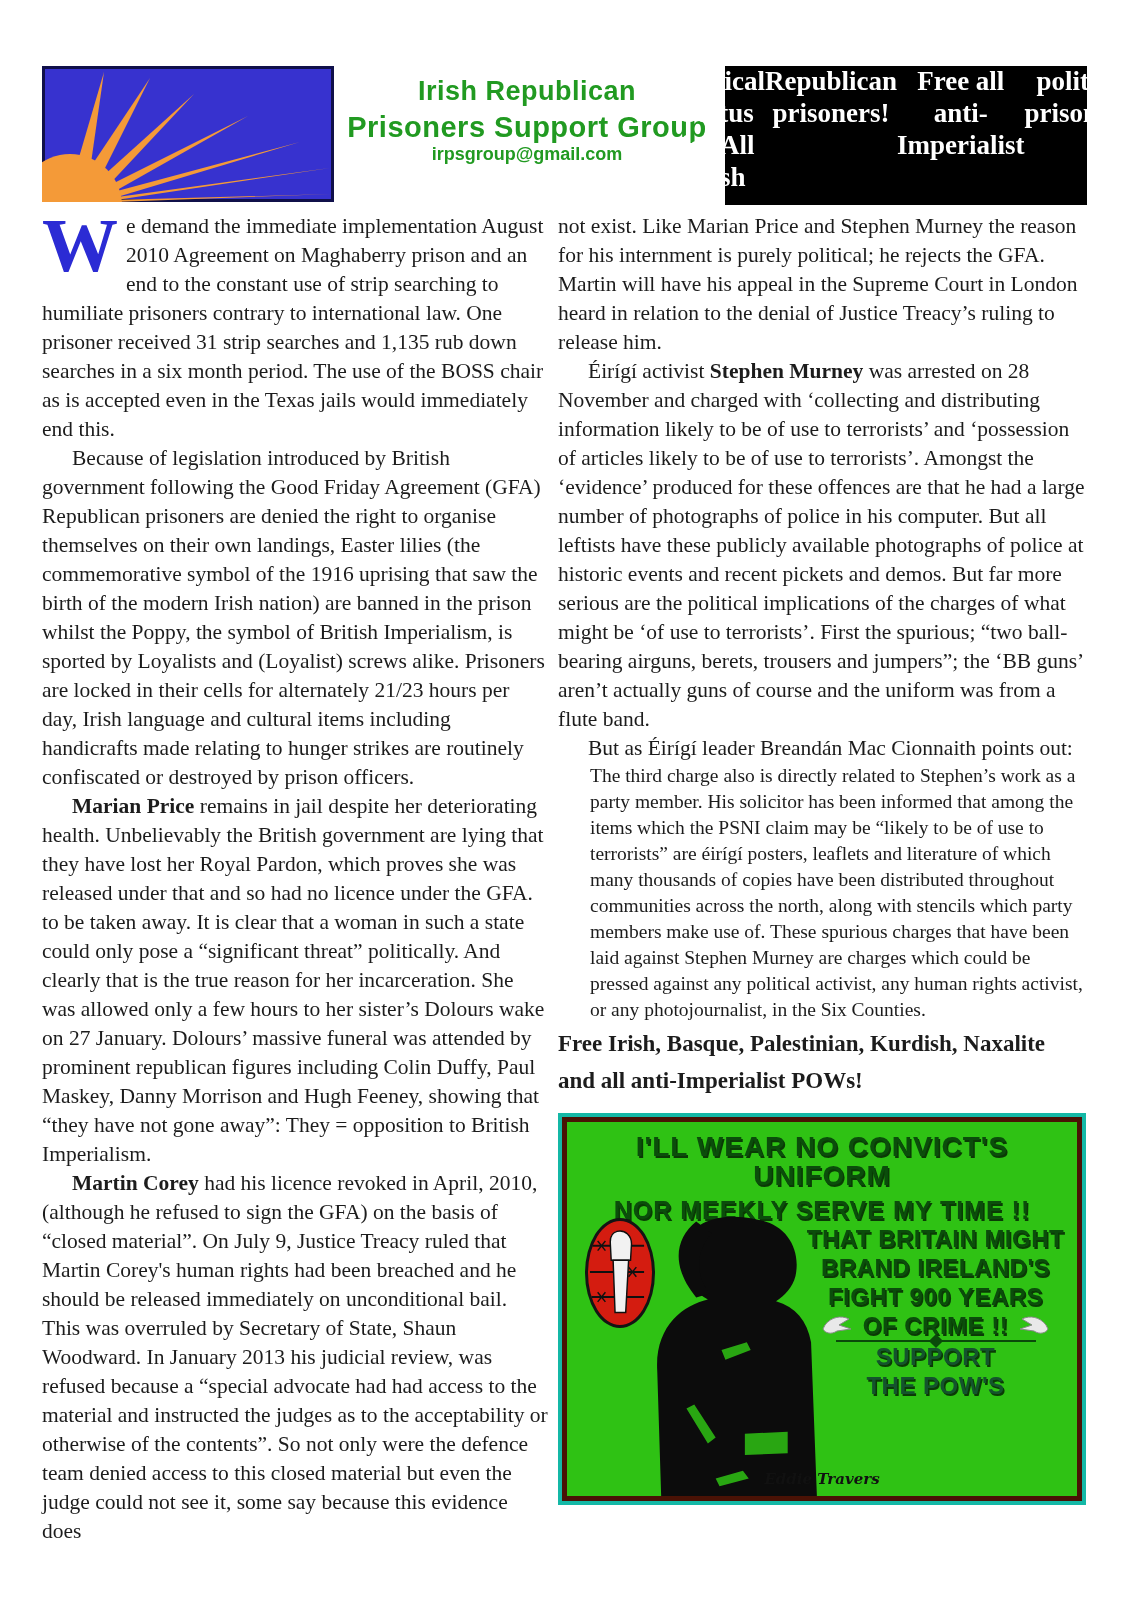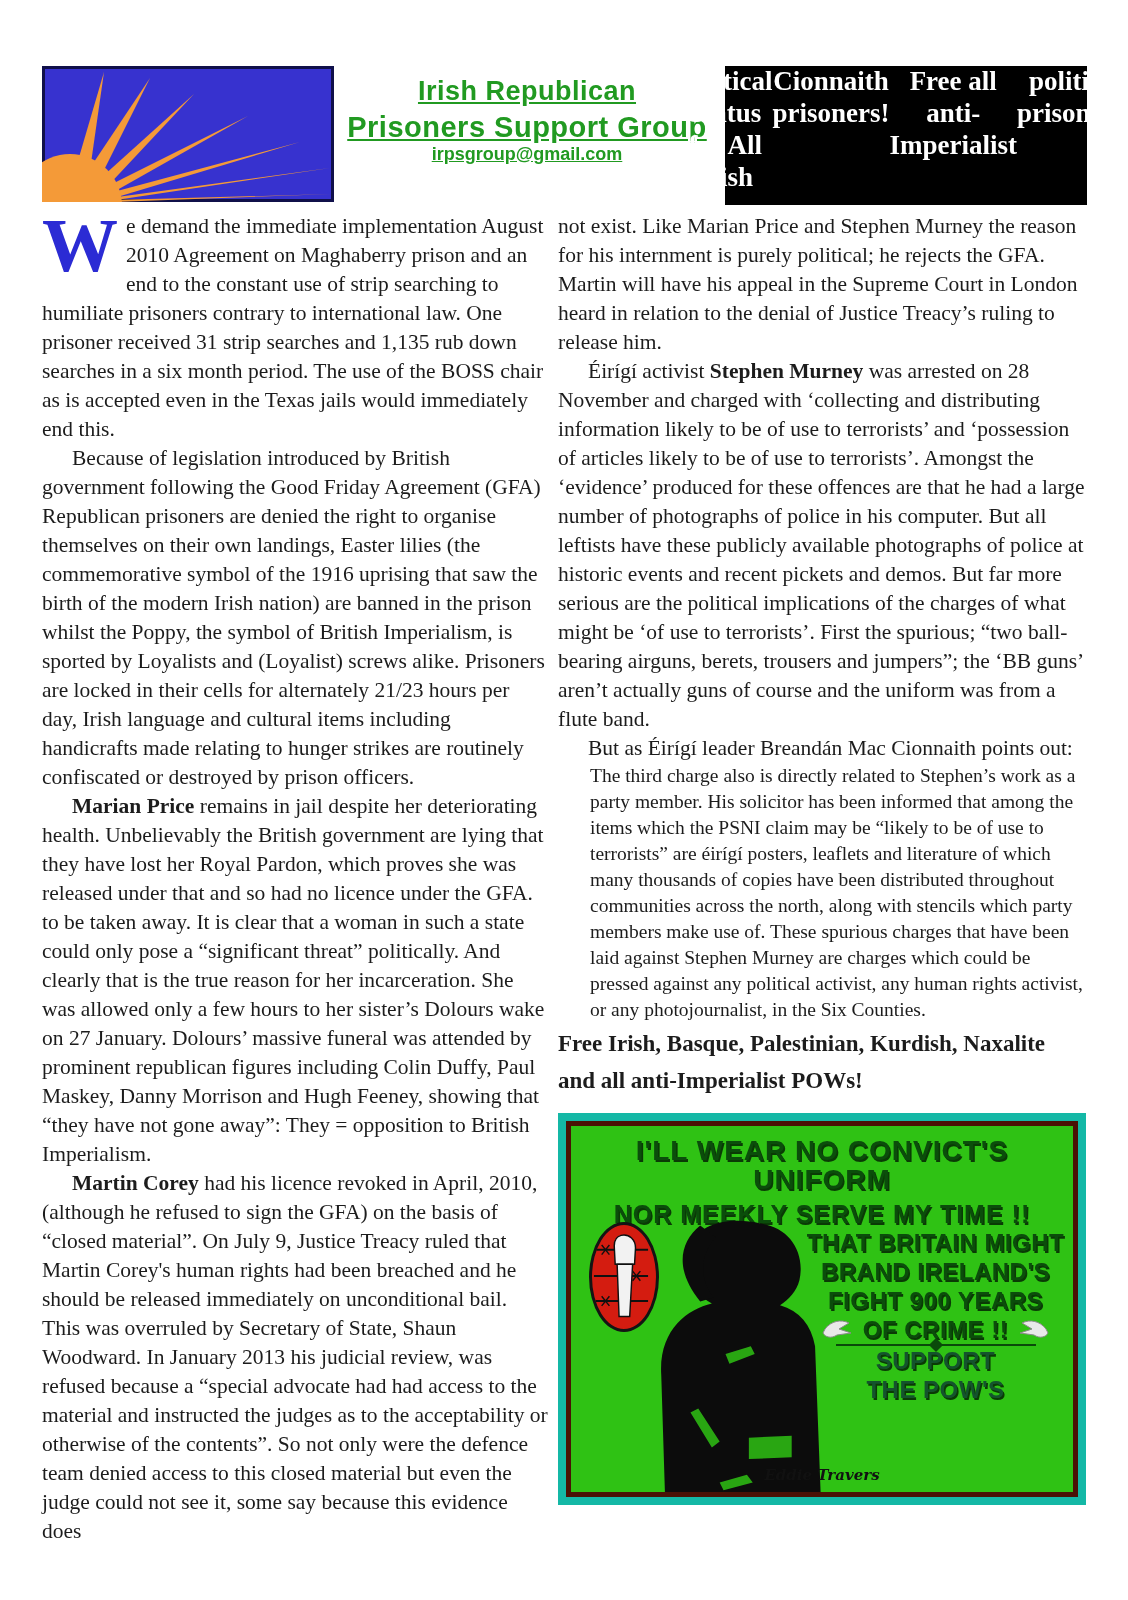--- a/index.html
+++ b/index.html
@@ -3,21 +3,21 @@
 <meta charset="utf-8">
 <style>
   html,body{margin:0;padding:0;background:#fff;}
   .page{position:relative;width:1128px;height:1600px;background:#ffffff;overflow:hidden;
         font-family:"Liberation Serif",serif;color:#1c1c1c;}
 
   
   .logo{position:absolute;left:42px;top:66px;width:292px;height:136px;}
   .logo svg{display:block;}
   .org{position:absolute;left:338px;top:76px;width:378px;text-align:center;
-       font-family:"Liberation Sans",sans-serif;color:#219a21;text-decoration:underline;}
+       font-family:"Liberation Sans",sans-serif;color:#219a21;}
   .org .n1{font-size:27px;font-weight:bold;letter-spacing:.5px;}
   .org .n2{font-size:29px;font-weight:bold;letter-spacing:.5px;margin-top:4px;}
   .org .a1{font-size:18px;font-weight:bold;margin-top:6px;}
   .org .a2{font-size:18px;font-weight:bold;}
   .slogan{position:absolute;left:725px;top:66px;width:362px;height:139px;background:#000;
           color:#fff;text-align:center;display:flex;flex-direction:row;justify-content:center;
           font-family:"Liberation Serif",serif;font-weight:bold;font-size:27px;line-height:1.18;}
 
   
   .col{position:absolute;top:212px;font-size:21.5px;line-height:29px;}
@@ -25,21 +25,21 @@
   .col-right{left:558px;width:528px;}
   .col p{margin:0;}
   .col p.indent{text-indent:30px;}
   .dropcap{float:left;color:#2b2bd4;font-weight:bold;font-size:76px;line-height:58px;
            padding:4px 8px 0 0;font-family:"Liberation Serif",serif;}
   .quote{margin:0 0 0 32px !important;font-size:19.5px;line-height:26px;}
   .closing{font-weight:bold;font-size:23px;line-height:37px;margin-top:2px !important;}
 
   
   .poster{margin-top:14px;width:528px;height:392px;box-sizing:border-box;
-          border:8px solid #14b8a6;background:#4a1205;padding:5px;}
+          border:4px solid #14b8a6;background:#4a1205;padding:5px;}
   .poster-in{position:relative;width:100%;height:100%;background:#2fc214;overflow:hidden;
              font-family:"Liberation Sans",sans-serif;font-weight:bold;color:#0b4d0b;}
   .pl{text-align:center;letter-spacing:1px;text-shadow:1.5px 1.5px 0 #0a3a05;}
   .pl1{font-size:28px;margin-top:10px;}
   .pl2{font-size:25px;margin-top:6px;}
   .fist-oval{position:absolute;left:18px;top:96px;width:64px;height:104px;background:#d41c10;
              border:3px solid #141414;border-radius:50%;overflow:hidden;}
   .sil{position:absolute;left:58px;top:82px;}
   .p-right{position:absolute;left:235px;right:8px;top:102px;display:flex;flex-direction:column;
            align-items:center;}
@@ -76,21 +76,21 @@
   </div>
 
   <div class="org">
     <div class="n1">Irish Republican</div>
     <div class="n2">Prisoners Support Group</div>
     <div class="a2">irpsgroup@gmail.com</div>
   </div>
 
   <div class="slogan">
     <div>Political Status for All Irish</div>
-    <div>Cionnaith prisoners!</div>
+    <div>Republican prisoners!</div>
     <div>Free all anti-Imperialist</div>
     <div>political prisoners!</div>
   </div>
 
   <div class="col col-left">
     <p><span class="dropcap">W</span><span>e demand the immediate implementation August 2010 Agreement on Maghaberry prison and an end to the constant use of strip searching to humiliate prisoners contrary to international law. One prisoner received 31 strip searches and 1,135 rub down searches in a six month period. The use of the BOSS chair as is accepted even in the Texas jails would immediately end this.</span></p>
     <p class="indent"><span>Because of legislation introduced by British government following the Good Friday Agreement (GFA) Republican prisoners are denied the right to organise themselves on their own landings,  Easter lilies (the commemorative symbol of the 1916 uprising that saw the birth of the modern Irish nation) are banned in the prison whilst the Poppy, the symbol of British Imperialism, is sported by Loyalists and (Loyalist) screws alike. Prisoners are locked in their cells for alternately 21/23 hours per day, Irish language and cultural items including handicrafts made relating to hunger strikes are routinely confiscated or destroyed by prison officers.</span></p>
     <p class="indent"><b>Marian Price</b><span> remains in jail despite her deteriorating health. Unbelievably the British government are lying that they have lost her Royal Pardon, which proves she was released under that and so had no licence under the GFA. to be taken away. It is clear that a woman in such a state could only pose a “significant threat” politically. And clearly that is the true reason for her incarceration. She was allowed only a few hours to her sister’s Dolours wake on 27 January. Dolours’ massive funeral  was attended by prominent republican figures including Colin Duffy, Paul Maskey, Danny Morrison and Hugh Feeney, showing that “they have not gone away”: They = opposition to British Imperialism.</span></p>
     <p class="indent"><b>Martin Corey</b><span> had his licence revoked  in April, 2010, (although he refused to sign the GFA) on the basis of “closed material”. On July 9, Justice Treacy ruled that Martin Corey's human rights had been breached and he should be released immediately on unconditional bail. This was overruled by Secretary of State, Shaun Woodward. In January 2013 his judicial review, was refused because a “special advocate had had access to the material and instructed the judges as to the acceptability or otherwise of the contents”. So not only were the defence team denied access to this closed material but even the judge could not see it,  some say because this evidence does</span></p>
   </div>

